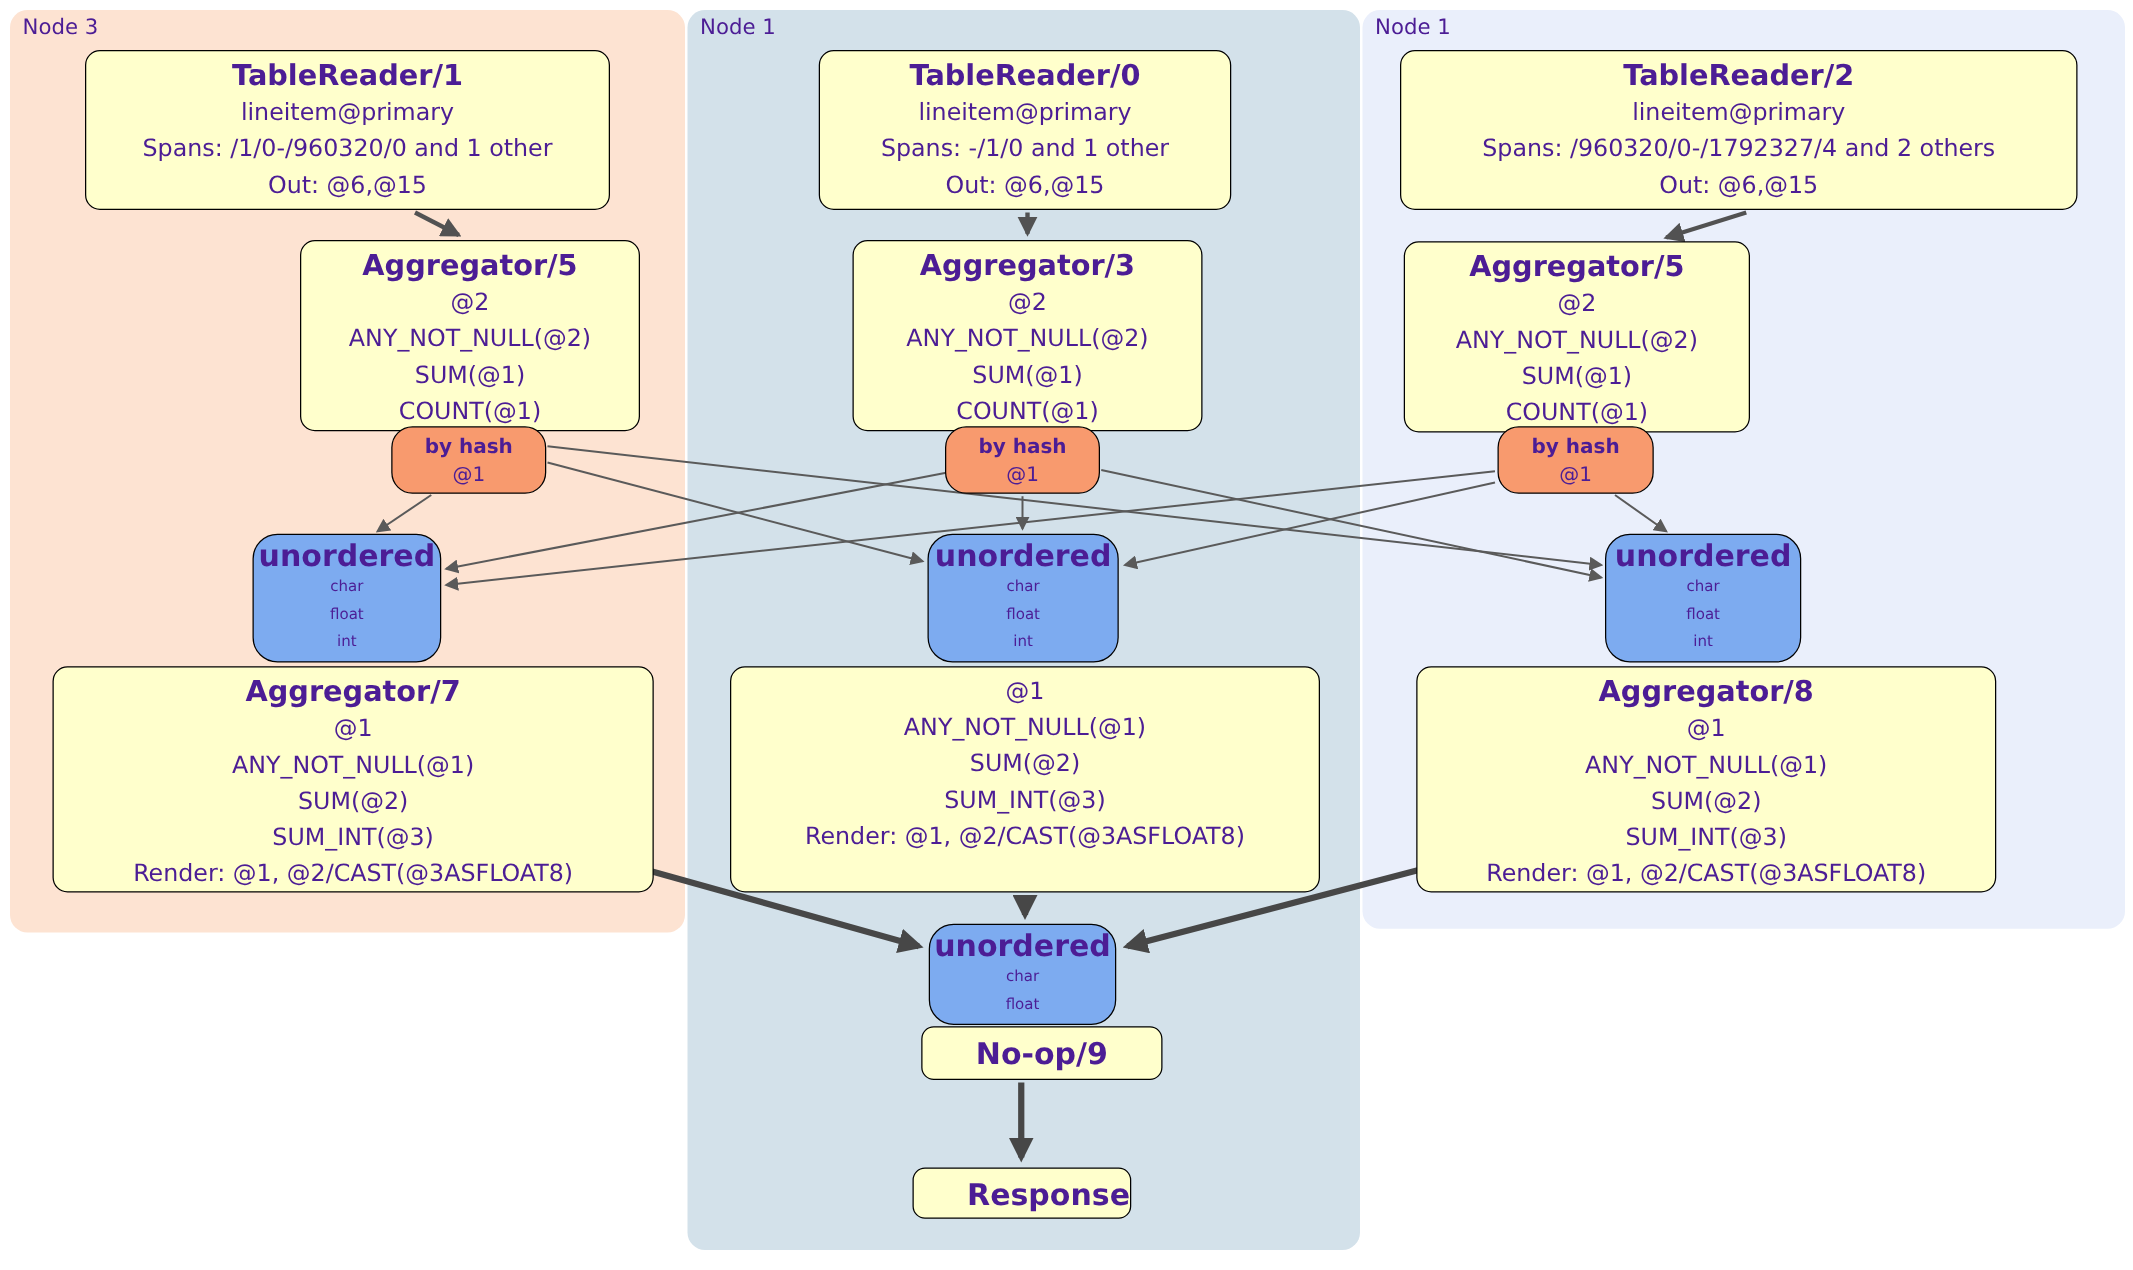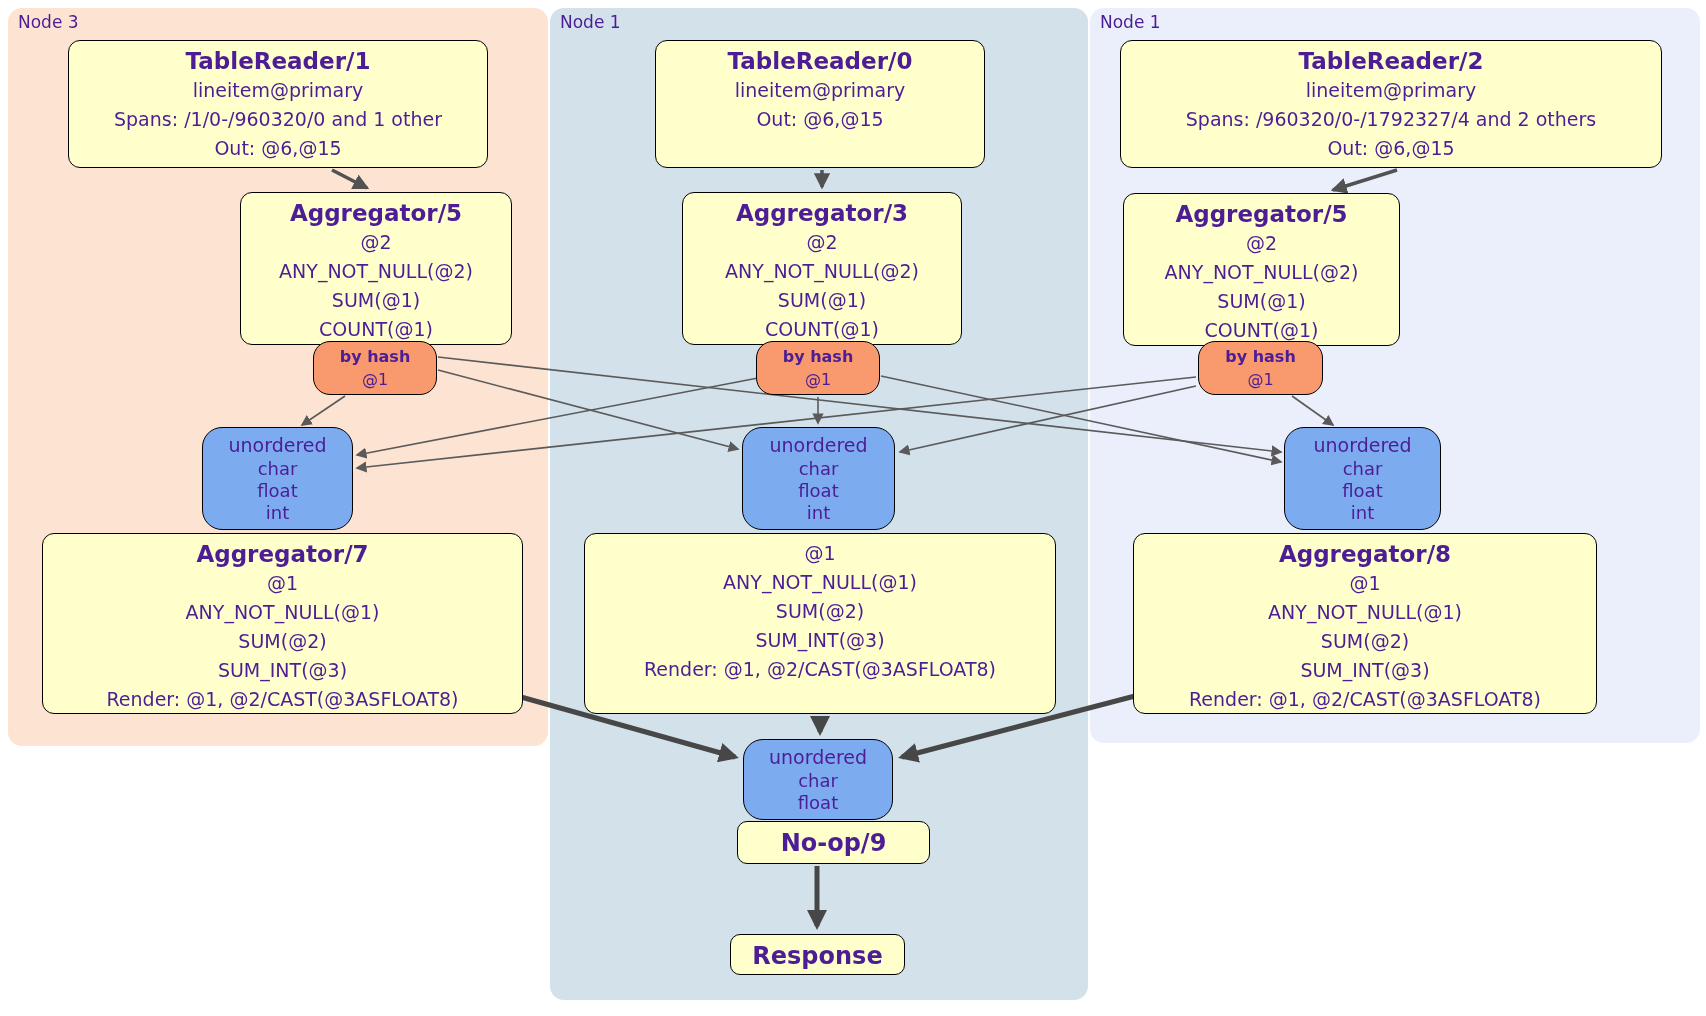--- a/index.html
+++ b/index.html
@@ -15,42 +15,42 @@
   svg.edges{position:absolute;left:0;top:0;z-index:2;}
   .box{position:absolute;z-index:3;background:var(--box_yellow,#ffffcc);
        border:1.7px solid #000;border-radius:12px;text-align:center;box-sizing:border-box;
        padding-top:5px;}
   .box-title{font-weight:bold;font-size:23px;line-height:30px;white-space:nowrap;}
   .box-line{font-size:19px;line-height:29px;white-space:nowrap;}
   .router{background:var(--router_orange,#f89a6e);border-radius:17px;padding-top:2px;}
   .router-title{font-weight:bold;font-size:16px;line-height:26px;}
   .router-detail{font-size:16px;line-height:20px;}
   .sync{background:var(--sync_blue,#7dabf0);border-radius:20px;padding-top:5px;}
-  .sync-title{font-weight:normal;font-size:19px;line-height:25px;}
-  .sync-line{font-size:18px;line-height:22px;}
+  .sync-title{font-weight:bold;font-size:24px;line-height:25px;}
+  .sync-line{font-size:12px;line-height:22px;}
   .plain-title{font-weight:bold;font-size:24px;line-height:32px;}
   
   .pos-tr3 {left:68px;  top:40px; width:420px;height:128px;}
   .pos-agg4{left:240px; top:192px;width:272px;height:153px;}
   .pos-bh3 {left:313px; top:341px;width:124px;height:54px;}
   .pos-u3  {left:202px; top:427px;width:151px;height:103px;}
   .pos-agg7{left:42px;  top:533px;width:481px;height:181px;}
   .pos-tr0 {left:655px; top:40px; width:330px;height:128px;}
   .pos-agg3{left:682px; top:192px;width:280px;height:153px;}
   .pos-bh1 {left:756px; top:341px;width:124px;height:54px;}
   .pos-u1  {left:742px; top:427px;width:153px;height:103px;}
   .pos-agg6{left:584px; top:533px;width:472px;height:181px;}
   .pos-tr2 {left:1120px;top:40px; width:542px;height:128px;}
   .pos-agg5{left:1123px;top:193px;width:277px;height:153px;}
   .pos-bh2 {left:1198px;top:341px;width:125px;height:54px;}
   .pos-u2  {left:1284px;top:427px;width:157px;height:103px;}
   .pos-agg8{left:1133px;top:533px;width:464px;height:181px;}
   .pos-ufin{left:743px; top:739px;width:150px;height:81px;}
   .pos-noop{left:737px; top:821px;width:193px;height:43px;border-radius:10px;}
-  .pos-resp{left:730px; top:934px;width:175px;height:41px;border-radius:10px;}
+  .pos-resp{left:730px; top:934px;width:175px;height:41px;border-radius:10px;text-align:right;}
   .edge-thin {stroke:#5a5a5a;stroke-width:1.6;fill:none;}
   .edge-mid  {stroke:#525252;stroke-width:3.5;fill:none;}
   .edge-thick{stroke:#474747;stroke-width:5;fill:none;}
 </style>
 </head>
 <body>
 
 <div class="canvas">
 
   <div class="node-bg n3">
@@ -125,20 +125,21 @@
     <div class="box-line">@1</div>
     <div class="box-line">ANY_NOT_NULL(@1)</div>
     <div class="box-line">SUM(@2)</div>
     <div class="box-line">SUM_INT(@3)</div>
     <div class="box-line">Render: @1, @2/CAST(@3ASFLOAT8)</div>
   </div>
 
   <div class="box pos-tr0">
     <div class="box-title">TableReader/0</div>
     <div class="box-line">lineitem@primary</div>
+    <div class="box-line">Spans: -/1/0 and 1 other</div>
     <div class="box-line">Out: @6,@15</div>
   </div>
   <div class="box pos-agg3">
     <div class="box-title">Aggregator/3</div>
     <div class="box-line">@2</div>
     <div class="box-line">ANY_NOT_NULL(@2)</div>
     <div class="box-line">SUM(@1)</div>
     <div class="box-line">COUNT(@1)</div>
   </div>
   <div class="box router pos-bh1">

